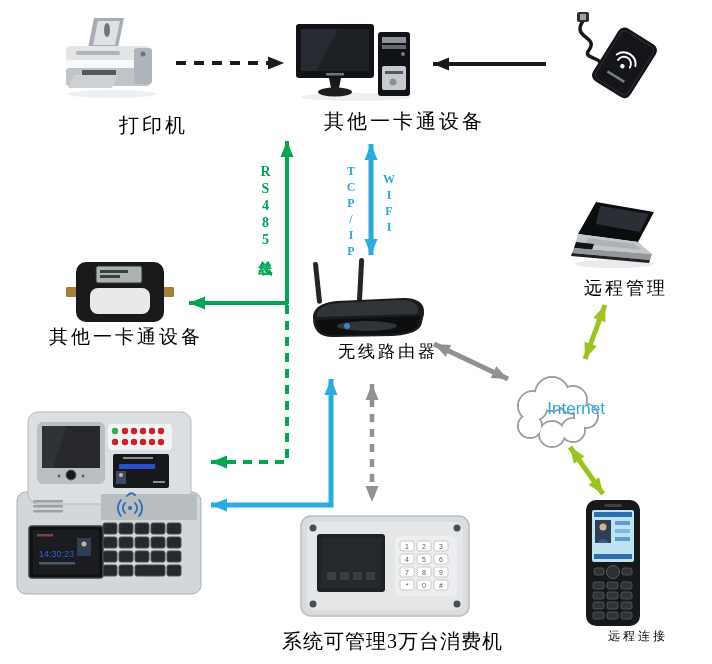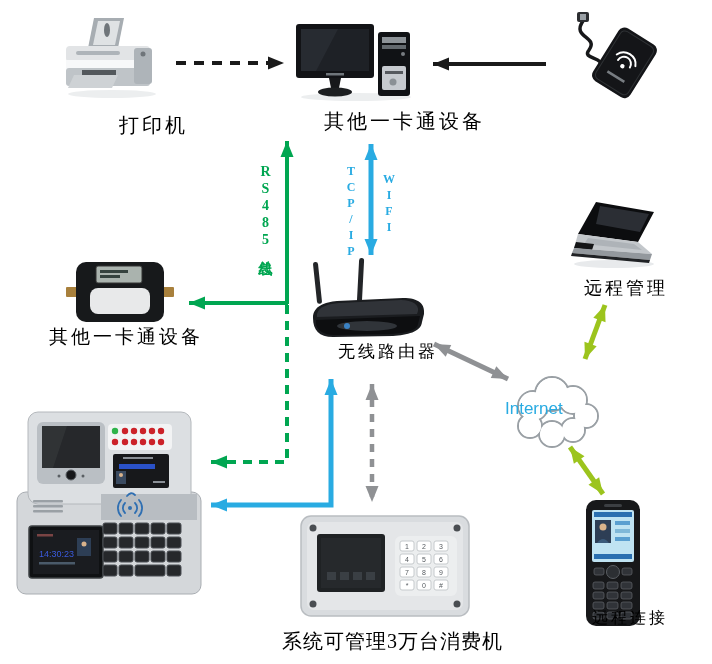--- a/index.html
+++ b/index.html
@@ -13,21 +13,21 @@
     position:absolute;text-align:right;color:#000;
     font-size:20px;letter-spacing:3px;white-space:nowrap;
   }
   .vtext{
     position:absolute;writing-mode:vertical-rl;text-orientation:upright;
     white-space:nowrap;font-weight:bold;letter-spacing:2px;
   }
   .green-text{color:var(--c-green,#00a651);}
   .blue-text{color:var(--c-blue,#29abe2);}
   .internet-label{
-    position:absolute;left:505px;top:399px;width:100px;text-align:left;
+    position:absolute;left:505px;top:399px;width:100px;text-align:right;
     font-family:"Liberation Sans","DejaVu Sans",sans-serif;
     font-size:17px;color:var(--c-blue,#29abe2);letter-spacing:0;
   }
   
   .st-black{stroke:var(--c-black,#1a1a1a);} .fl-black{fill:var(--c-black,#1a1a1a);}
   .st-green{stroke:var(--c-green,#00a651);} .fl-green{fill:var(--c-green,#00a651);}
   .st-blue{stroke:var(--c-blue,#29abe2);}   .fl-blue{fill:var(--c-blue,#29abe2);}
   .st-gray{stroke:var(--c-gray,#8f9194);}   .fl-gray{fill:var(--c-gray,#8f9194);}
   .st-yg{stroke:var(--c-yellow_green,#9cc41d);} .fl-yg{fill:var(--c-yellow_green,#9cc41d);}
 </style>
@@ -328,19 +328,19 @@
     </g>
   </svg>
 
   <div class="node-label" style="left:48px;top:112px;width:140px">打印机</div>
   <div class="node-label" style="left:265px;top:108px;width:220px">其他一卡通设备</div>
   <div class="node-label" style="left:33px;top:324px;width:170px;font-size:19px">其他一卡通设备</div>
   <div class="node-label" style="left:298px;top:340px;width:140px;font-size:17px">无线路由器</div>
   <div class="node-label" style="left:558px;top:276px;width:110px;font-size:18px">远程管理</div>
   <div class="internet-label">Internet</div>
   <div class="node-label" style="left:268px;top:628px;width:235px;font-size:20px;letter-spacing:1px">系统可管理3万台消费机</div>
-  <div class="node-label" style="left:556px;top:608px;width:112px;font-size:16px">远程连接</div>
+  <div class="node-label" style="left:556px;top:628px;width:112px;font-size:12px">远程连接</div>
 
   <div class="vtext green-text" style="left:256px;top:164px;font-size:14px">RS485总线</div>
   <div class="vtext blue-text" style="left:343px;top:164px;font-size:12px">TCP/IP</div>
   <div class="vtext blue-text" style="left:381px;top:172px;font-size:12px">WIFI</div>
 
 </div>
 
 </body></html>

